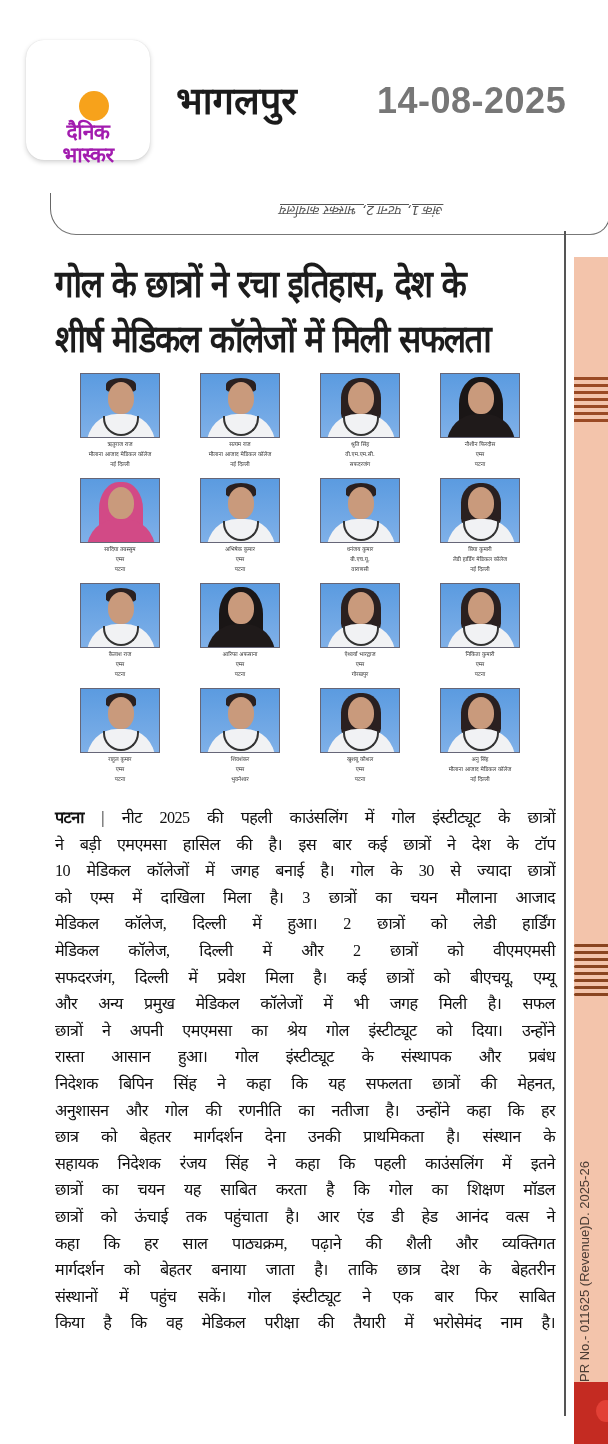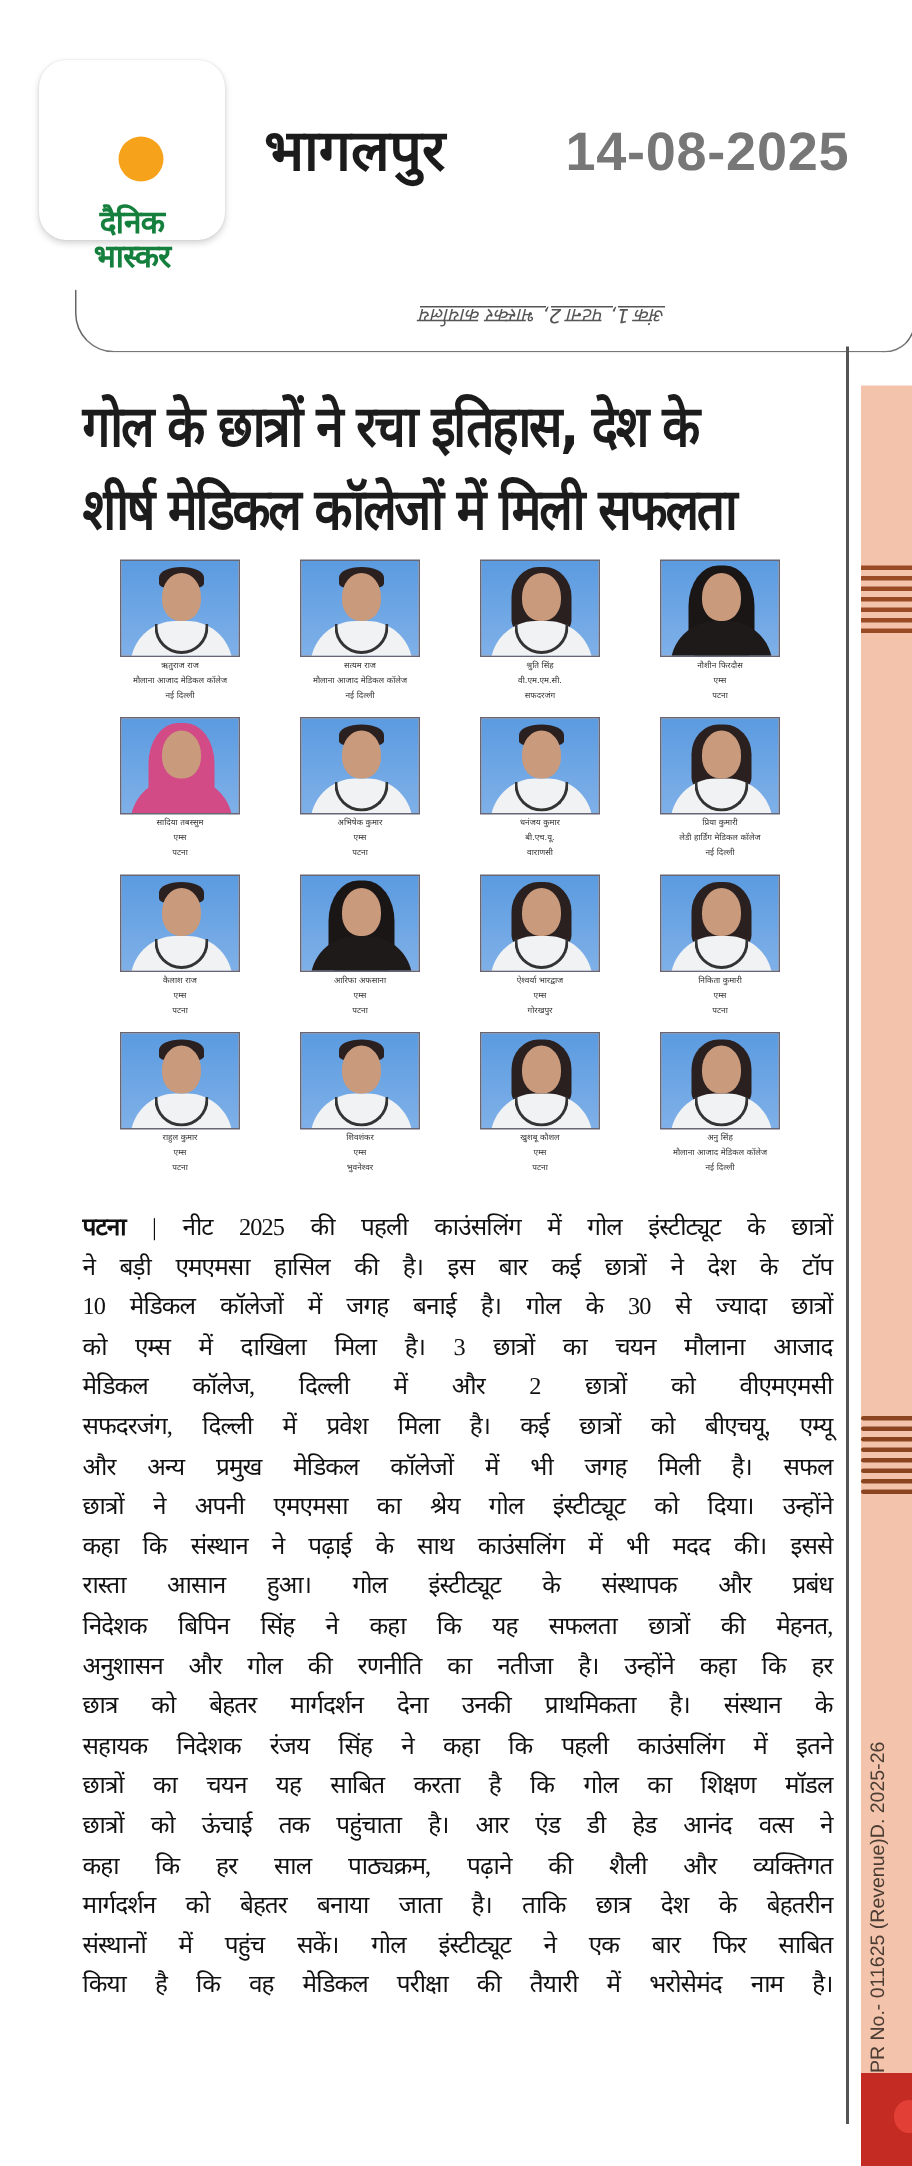--- a/index.html
+++ b/index.html
@@ -10,22 +10,22 @@
   .header { position: absolute; left: 0; top: 0; width: 608px; height: 175px; }
   .logo {
     position: absolute; left: 26px; top: 40px; width: 124px; height: 120px;
     background: #fff; border-radius: 18px;
     box-shadow: 0 2px 5px rgba(0,0,0,0.18), 0 0 1px rgba(0,0,0,0.15);
   }
   .logo .sun { position: absolute; left: 73px; top: 56px; width: 31px; height: 31px; border-radius: 50%; background: #f7a21b; transform: translate(-60%, -75%); }
   .logo .sun { left: 62px; top: 54px; transform: none; margin-left: -9px; margin-top: -3px; width: 30px; height: 30px; }
   .logo .l1, .logo .l2 {
     position: absolute; left: 0; width: 124px; text-align: center;
-    font-family: "DejaVu Sans", sans-serif; font-weight: bold; color: #15803d;
-    font-size: 21px; line-height: 24px; letter-spacing: -0.5px; margin-top: 16px;
+    font-family: "DejaVu Sans", sans-serif; font-weight: bold; color: #a21caf;
+    font-size: 21px; line-height: 24px; letter-spacing: -0.5px;
   }
   .logo .l1 { top: 78px; }
   .logo .l2 { top: 101px; }
   .logo .l1 { top: 80px; } .logo .l2 { top: 103px; }
   .city {
     position: absolute; left: 176px; top: 76px; font-size: 38px; font-weight: bold; color: #1b1b1b;
     font-family: Liberation Sans, sans-serif; line-height: 50px;
   }
   .date {
     position: absolute; left: 377px; top: 78px; font-size: 36px; font-weight: bold; color: #777777;
@@ -308,25 +308,25 @@
           <div class="caption">नई दिल्ली</div>
         </div>
       </div>
     </div>
 
   <div class="body-text" id="body-text">
       <span class="line"><span class="dateline">पटना</span><span> | </span><span>नीट 2025 की पहली काउंसलिंग में गोल इंस्टीट्यूट के छात्रों</span></span>
       <span class="line">ने बड़ी एमएमसा हासिल की है। इस बार कई छात्रों ने देश के टॉप</span>
       <span class="line">10 मेडिकल कॉलेजों में जगह बनाई है। गोल के 30 से ज्यादा छात्रों</span>
       <span class="line">को एम्स में दाखिला मिला है। 3 छात्रों का चयन मौलाना आजाद</span>
+      <span class="line">मेडिकल कॉलेज, दिल्ली में हुआ। 2 छात्रों को लेडी हार्डिंग</span>
       <span class="line">मेडिकल कॉलेज, दिल्ली में और 2 छात्रों को वीएमएमसी</span>
       <span class="line">सफदरजंग, दिल्ली में प्रवेश मिला है। कई छात्रों को बीएचयू, एम्यू</span>
       <span class="line">और अन्य प्रमुख मेडिकल कॉलेजों में भी जगह मिली है। सफल</span>
       <span class="line">छात्रों ने अपनी एमएमसा का श्रेय गोल इंस्टीट्यूट को दिया। उन्होंने</span>
-      <span class="line">कहा कि संस्थान ने पढ़ाई के साथ काउंसलिंग में भी मदद की। इससे</span>
       <span class="line">रास्ता आसान हुआ। गोल इंस्टीट्यूट के संस्थापक और प्रबंध</span>
       <span class="line">निदेशक बिपिन सिंह ने कहा कि यह सफलता छात्रों की मेहनत,</span>
       <span class="line">अनुशासन और गोल की रणनीति का नतीजा है। उन्होंने कहा कि हर</span>
       <span class="line">छात्र को बेहतर मार्गदर्शन देना उनकी प्राथमिकता है। संस्थान के</span>
       <span class="line">सहायक निदेशक रंजय सिंह ने कहा कि पहली काउंसलिंग में इतने</span>
       <span class="line">छात्रों का चयन यह साबित करता है कि गोल का शिक्षण मॉडल</span>
       <span class="line">छात्रों को ऊंचाई तक पहुंचाता है। आर एंड डी हेड आनंद वत्स ने</span>
       <span class="line">कहा कि हर साल पाठ्यक्रम, पढ़ाने की शैली और व्यक्तिगत</span>
       <span class="line">मार्गदर्शन को बेहतर बनाया जाता है। ताकि छात्र देश के बेहतरीन</span>
       <span class="line">संस्थानों में पहुंच सकें। गोल इंस्टीट्यूट ने एक बार फिर साबित</span>

